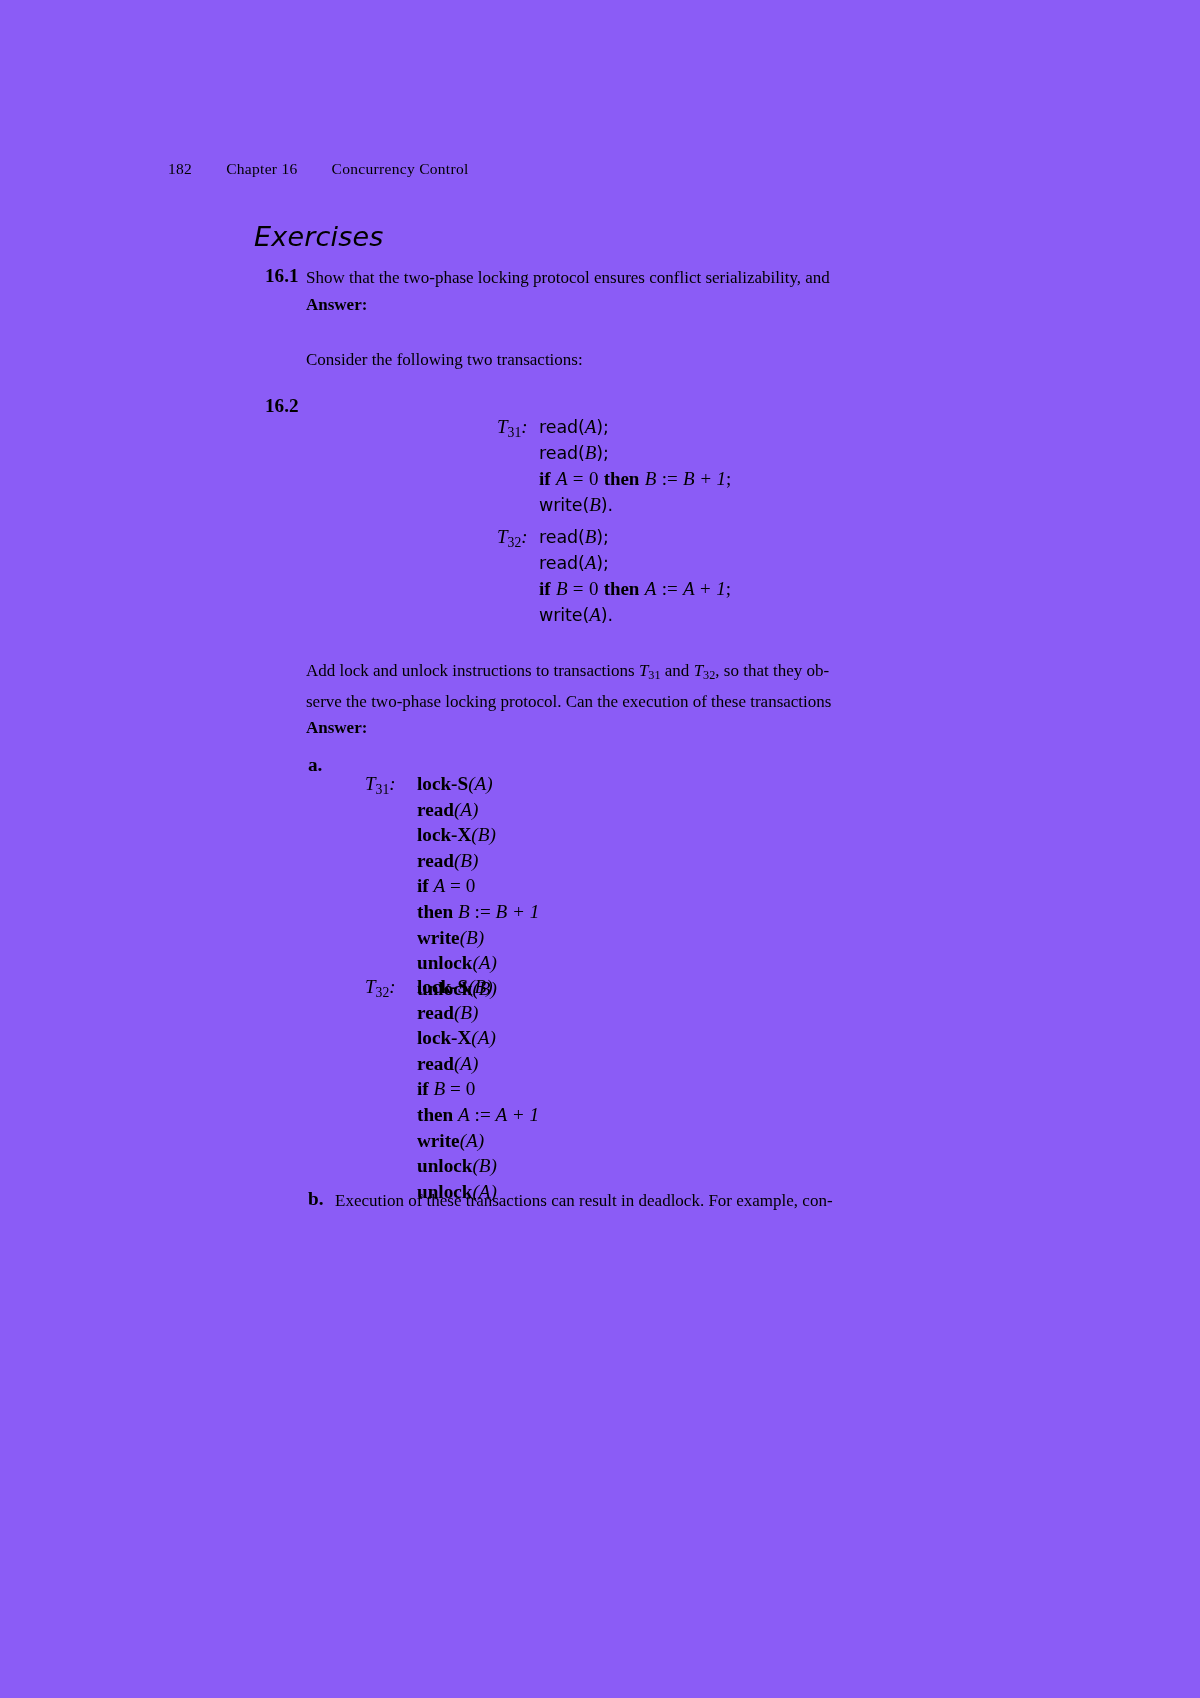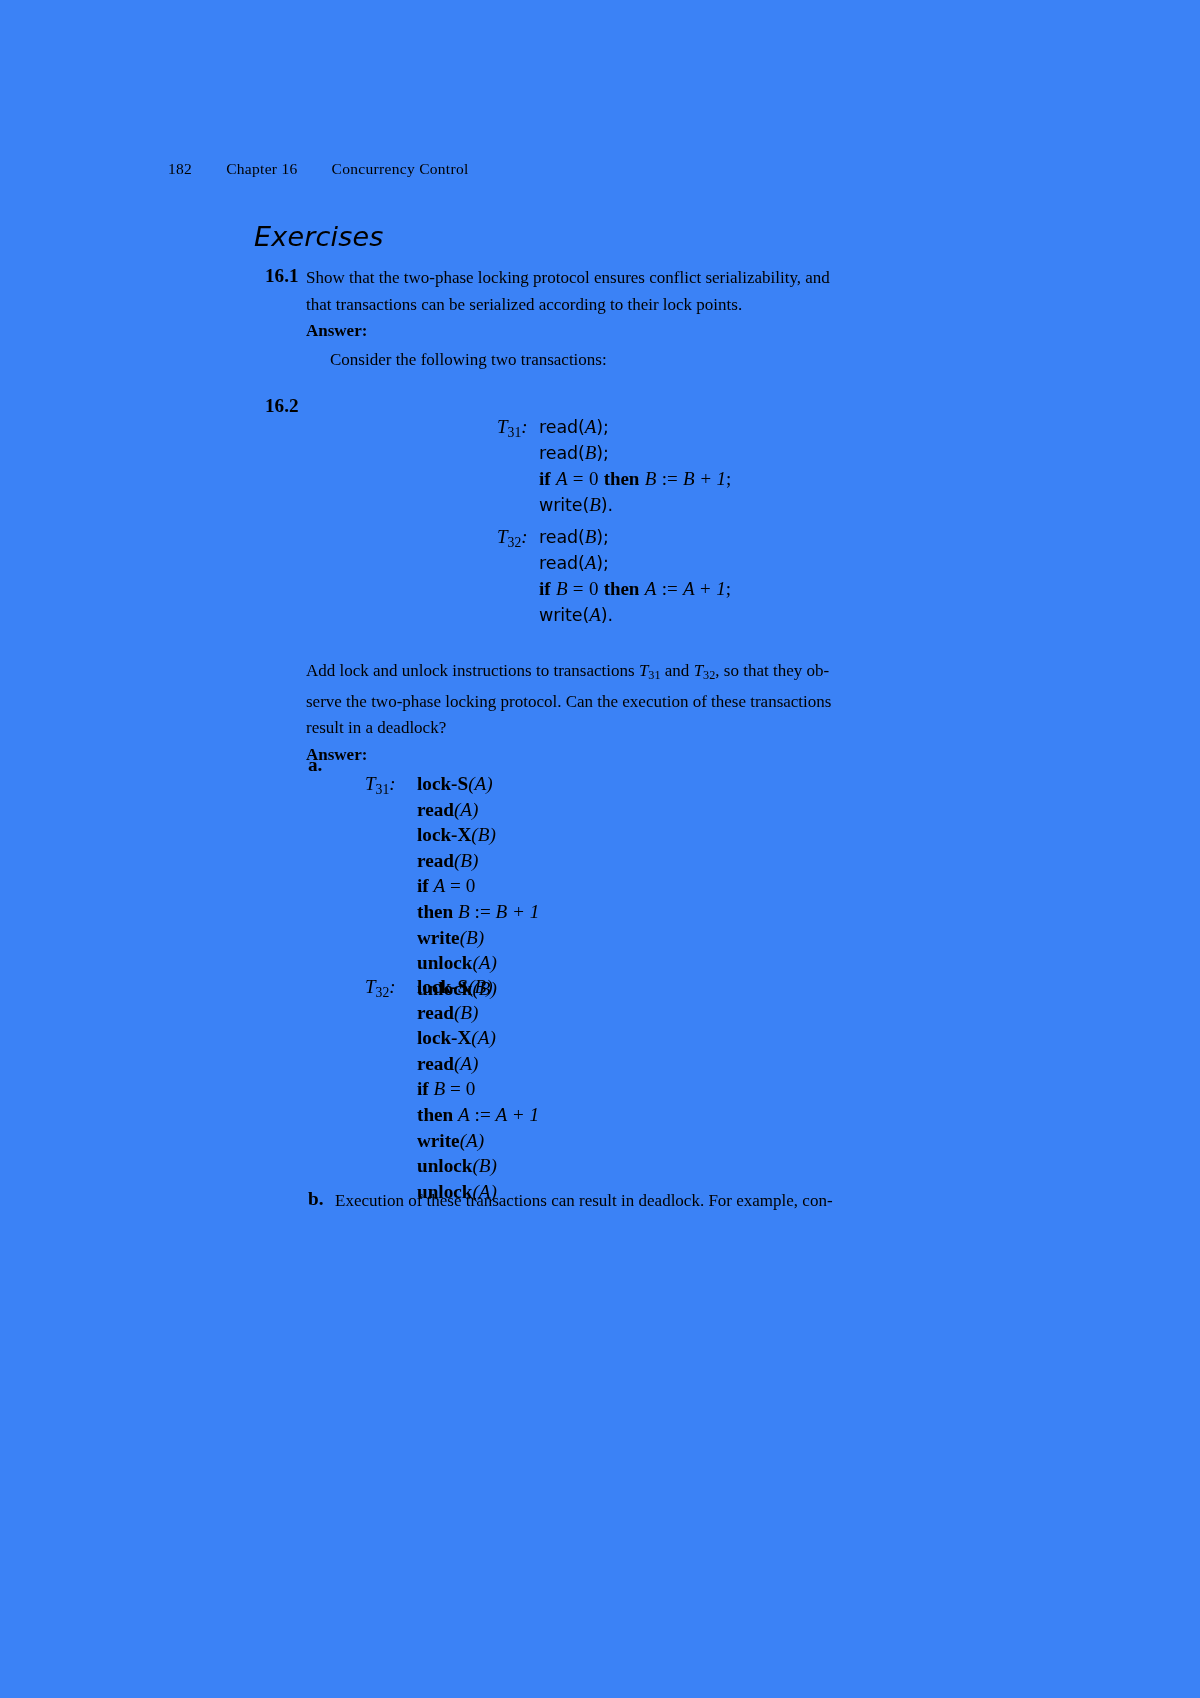--- a/index.html
+++ b/index.html
@@ -4,21 +4,21 @@
 <style>
   html, body {
     margin: 0;
     padding: 0;
     background: #ffffff;
   }
   .page {
     position: relative;
     width: 1200px;
     height: 1698px;
-    background: #3b82f6;
+    background: #8b5cf6;
     overflow: hidden;
     font-family: "Liberation Serif", serif;
     color: #000000;
   }
 
   
   .running-head {
     position: absolute;
     left: 168px;
     top: 160px;
@@ -164,26 +164,25 @@
 
   <div class="running-head">
     <span class="rh-page">182</span><span class="rh-chapter">Chapter 16</span><span>Concurrency Control</span>
   </div>
 
   <div class="section-heading">Exercises</div>
 
   <div class="ex-num" style="left:265px; top:265px;">16.1</div>
   <div class="ex-body" style="left:306px; top:265px; width:624px;">
     <div>Show that the two-phase locking protocol ensures conflict serializability, and</div>
-    <div>that transactions can be serialized according to their lock points.</div>
     <div class="bold">Answer:</div>
   </div>
 
   <div class="ex-num" style="left:265px; top:347px;margin-top:48px;">16.2</div>
-  <div class="ex-body" style="left:306px; top:347px; width:624px;margin-left:24px;">
+  <div class="ex-body" style="left:306px; top:347px; width:624px;">
     <div>Consider the following two transactions:</div>
   </div>
 
   <div class="txn-block" style="left:497px; top:414px;">
     <span class="txn-row">
       <span class="txn-label"><span class="tname">T<sub>31</sub></span><span>:</span></span><span class="txn-code"><span>read</span><span>(</span><span class="v">A</span><span>)</span><span>;</span></span>
     </span>
     <span class="txn-row">
       <span class="txn-label"></span><span class="txn-code"><span>read</span><span>(</span><span class="v">B</span><span>)</span><span>;</span></span>
     </span>
@@ -206,21 +205,20 @@
       <span class="txn-label"></span><span class="txn-code"><span class="kw">if</span> <span class="v">B</span> <span class="op">=</span> <span class="num">0</span> <span class="kw">then</span> <span class="v">A</span> <span class="op">:=</span> <span class="v">A + 1</span><span class="op">;</span></span>
     </span>
     <span class="txn-row">
       <span class="txn-label"></span><span class="txn-code"><span>write</span><span>(</span><span class="v">A</span><span>)</span><span>.</span></span>
     </span>
   </div>
 
   <div class="ex-body" style="left:306px; top:658px; width:626px;">
     <div><span>Add lock and unlock instructions to transactions </span><span class="tname">T<sub>31</sub></span><span> and </span><span class="tname">T<sub>32</sub></span><span>, so that they ob-</span></div>
     <div>serve the two-phase locking protocol. Can the execution of these transactions</div>
-    <div>result in a deadlock?</div>
     <div class="bold">Answer:</div>
   </div>
 
   <div class="list-marker" style="left:308px; top:754px;">a.</div>
 
   <div class="lock-block" style="left:365px; top:771px;">
     <span class="lock-row">
       <span class="lock-label"><span class="tname">T<sub>31</sub></span><span>:</span></span><span class="lock-code"><span>lock-S</span><span class="v">(</span><span class="v">A</span><span class="v">)</span></span>
     </span>
     <span class="lock-row">

